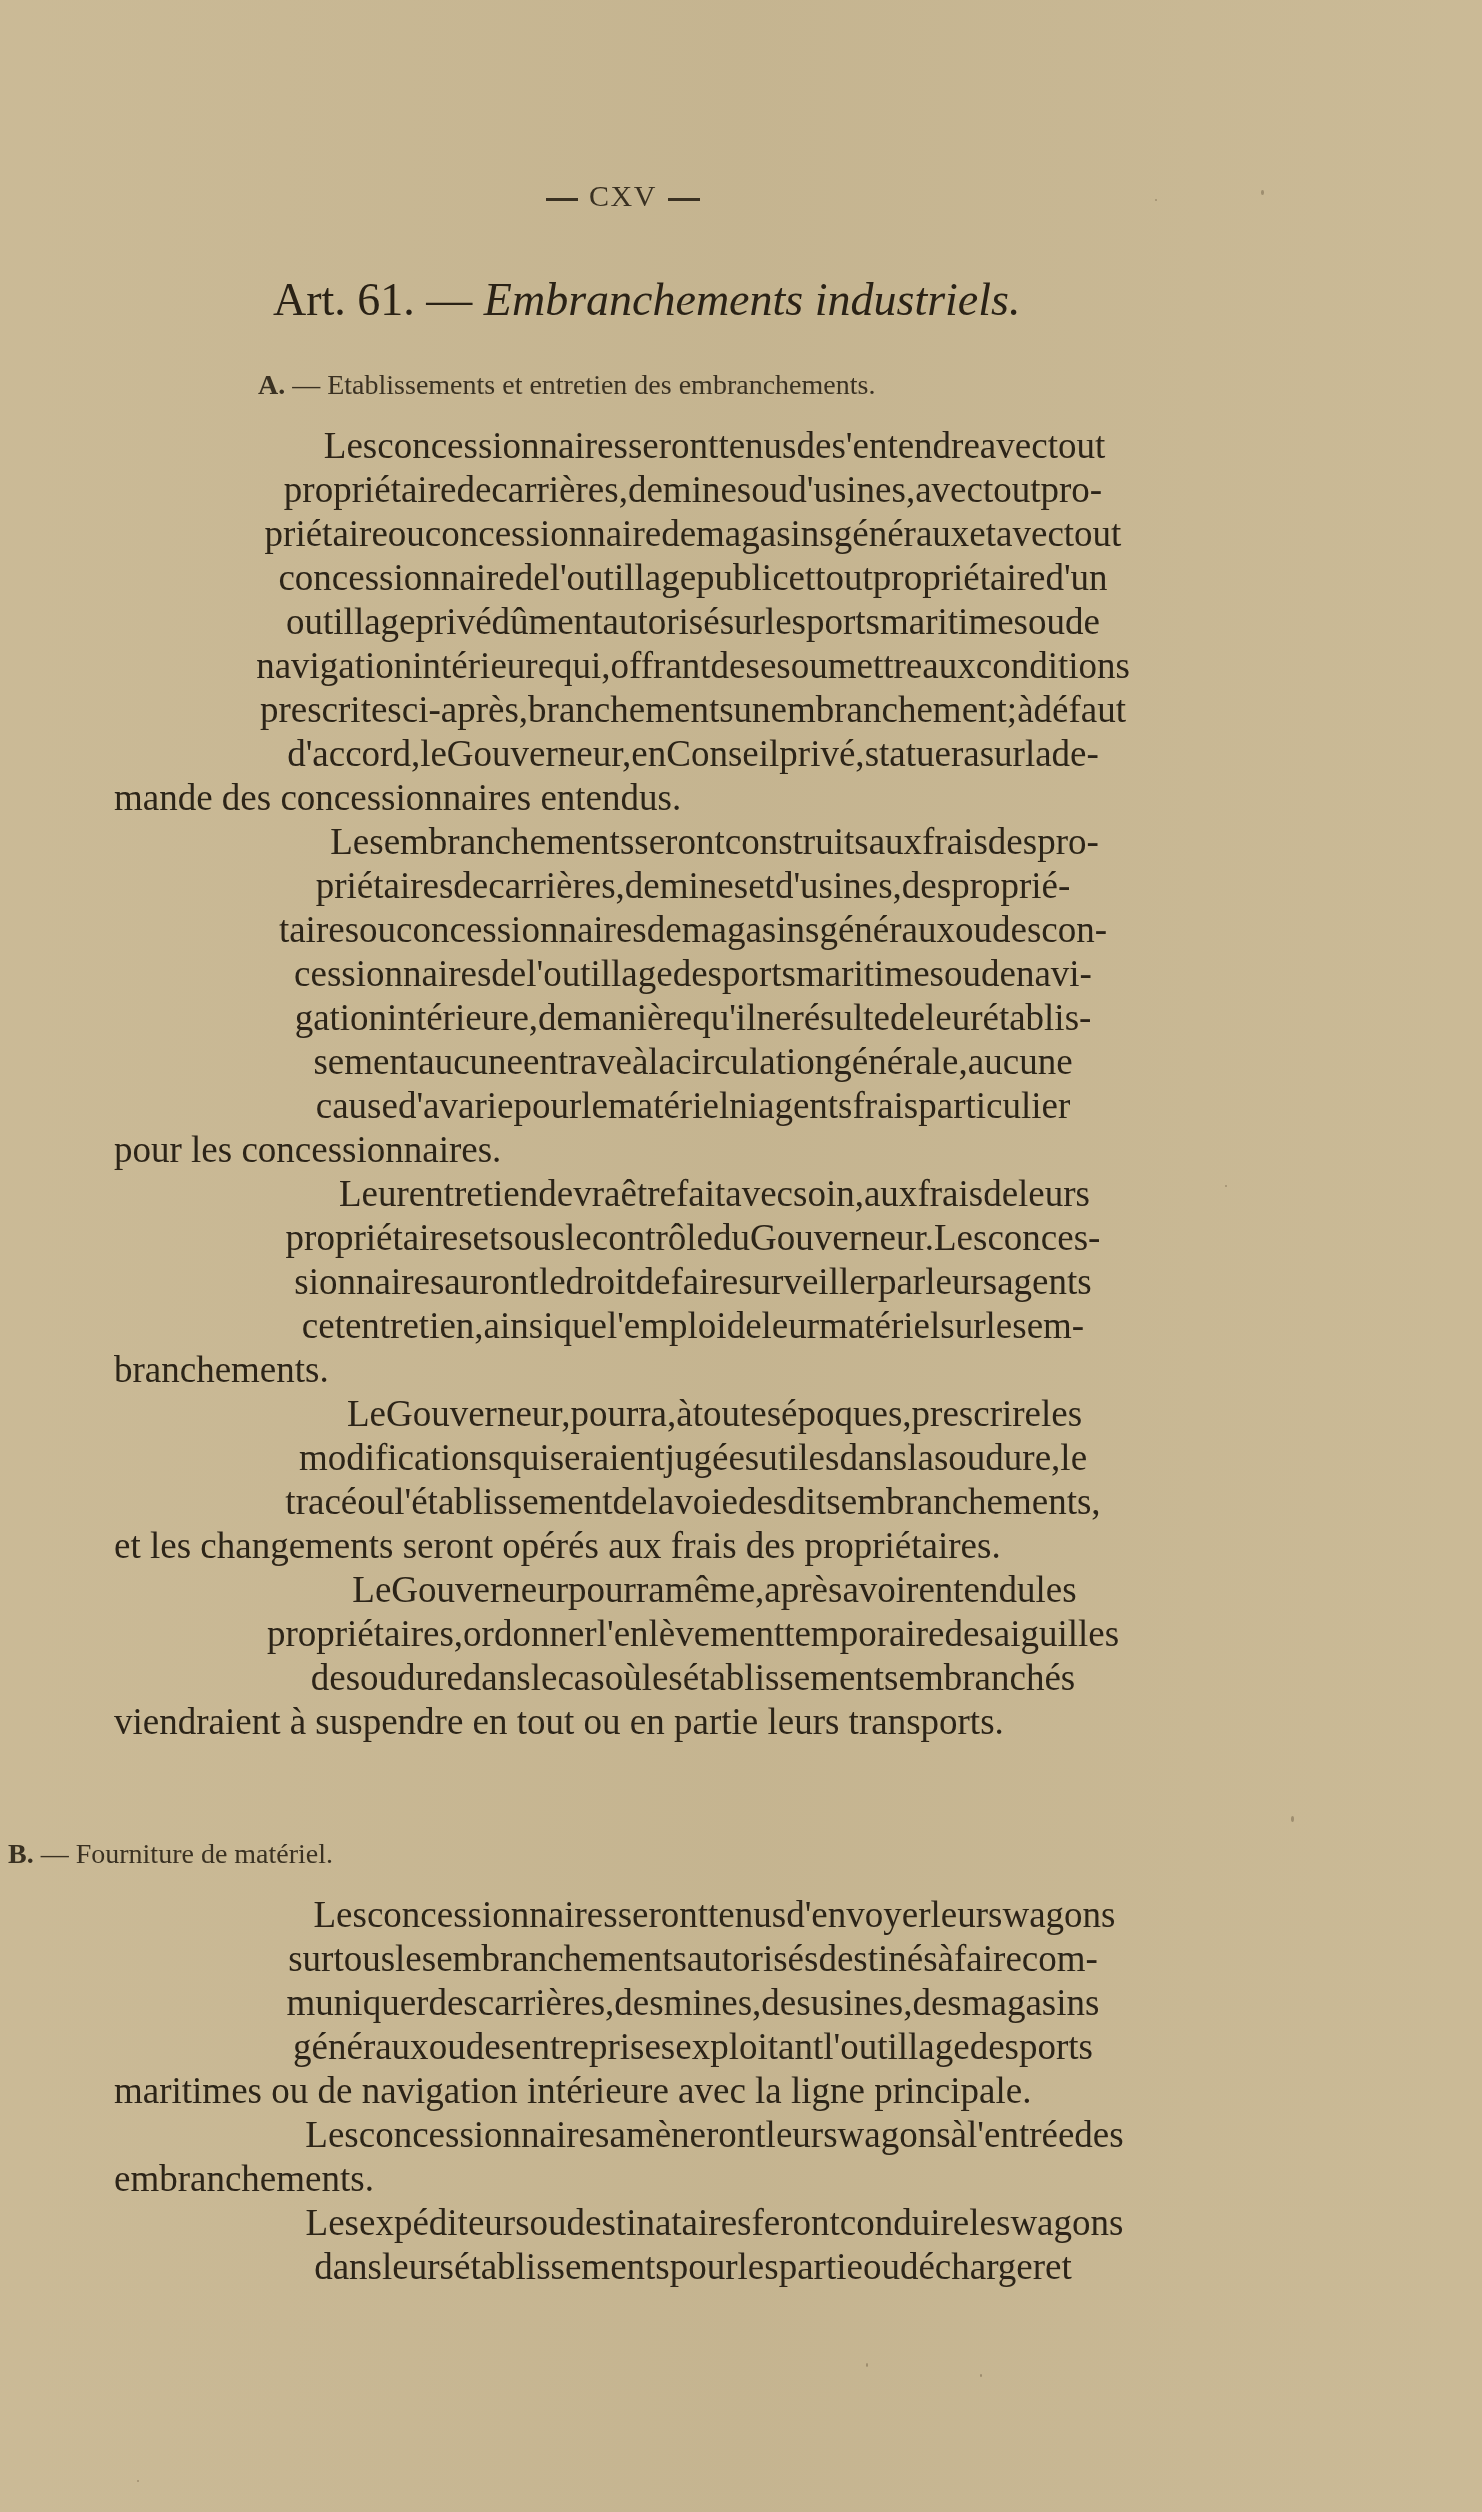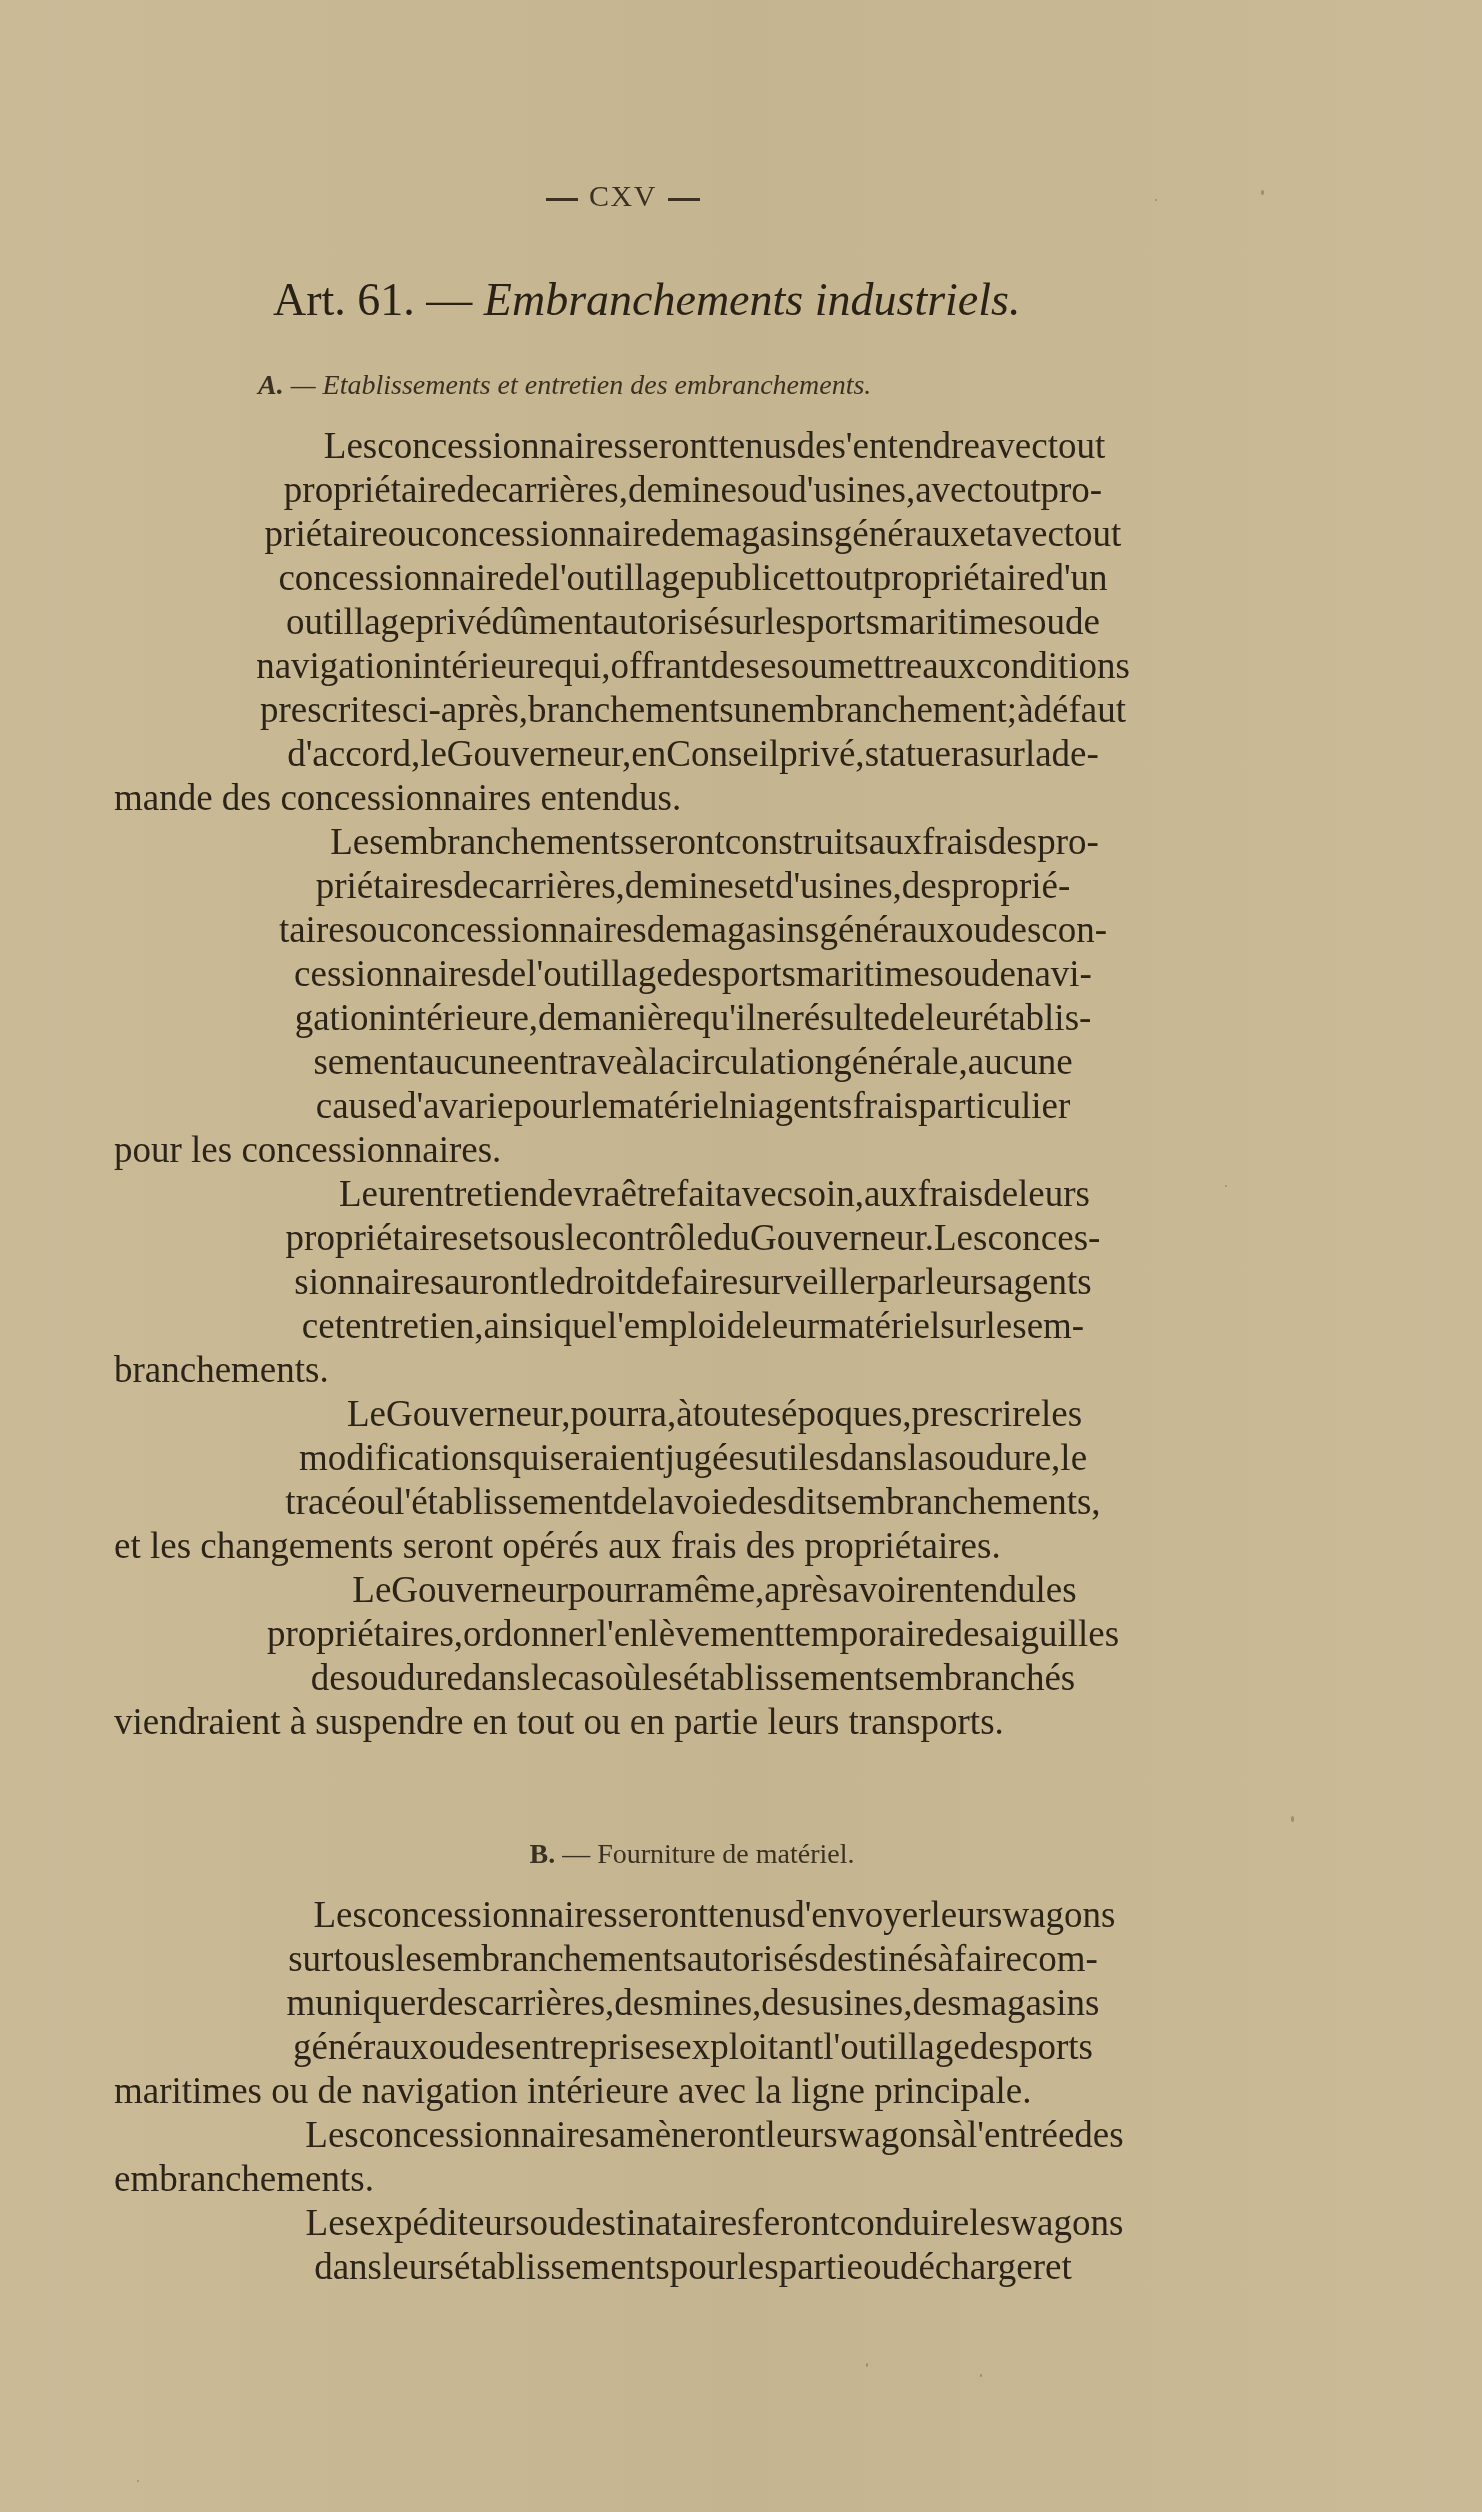--- a/index.html
+++ b/index.html
@@ -51,22 +51,22 @@
   }
   .article-title .num { font-style: normal; }
   .article-title .ttl { font-style: italic; }
   .section-head {
     position: absolute;
     white-space: nowrap;
     font-size: 28px;
     color: #3a3122;
   }
   .section-head .letter { font-weight: bold; }
-  .sec-a { top: 369px; left: 258px; font-style: italic; }
-  .sec-b { top: 1838px; left: 15px; width: 1354px; text-align: center; }
+  .sec-a { top: 369px; left: 258px; }
+  .sec-b { top: 1838px; left: 8px; width: 1354px; }
   .body {
     position: absolute;
     left: 114px;
     width: 1158px;
     font-size: 37px;
     color: #2c2418;
   }
   .line {
     height: 44px;
     line-height: 44px;

